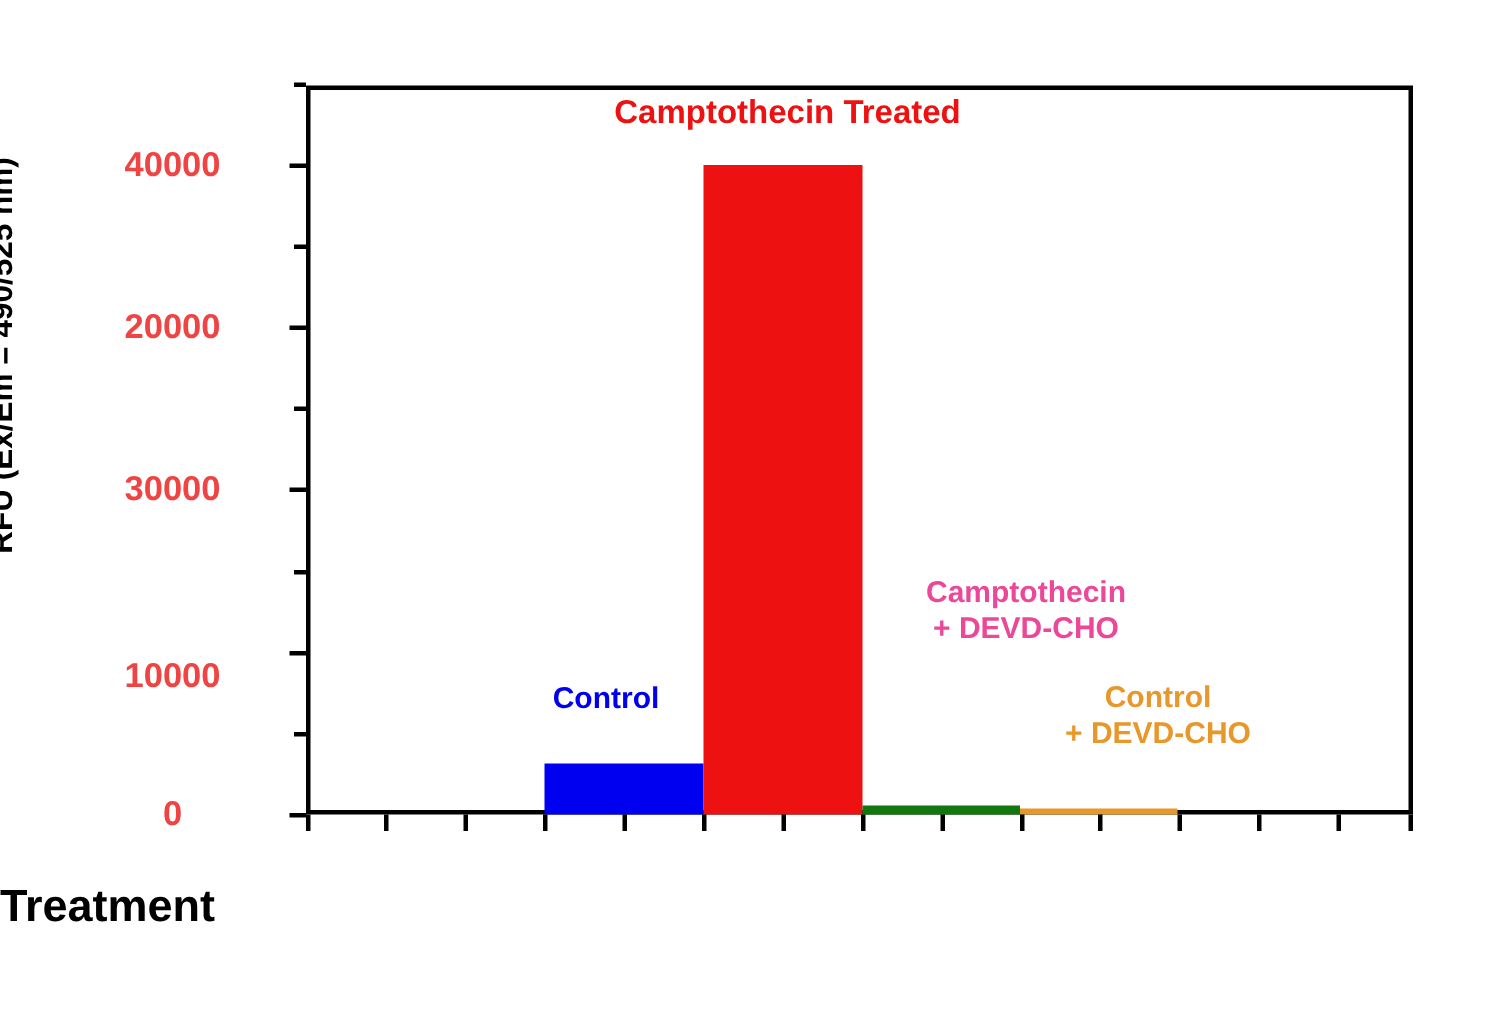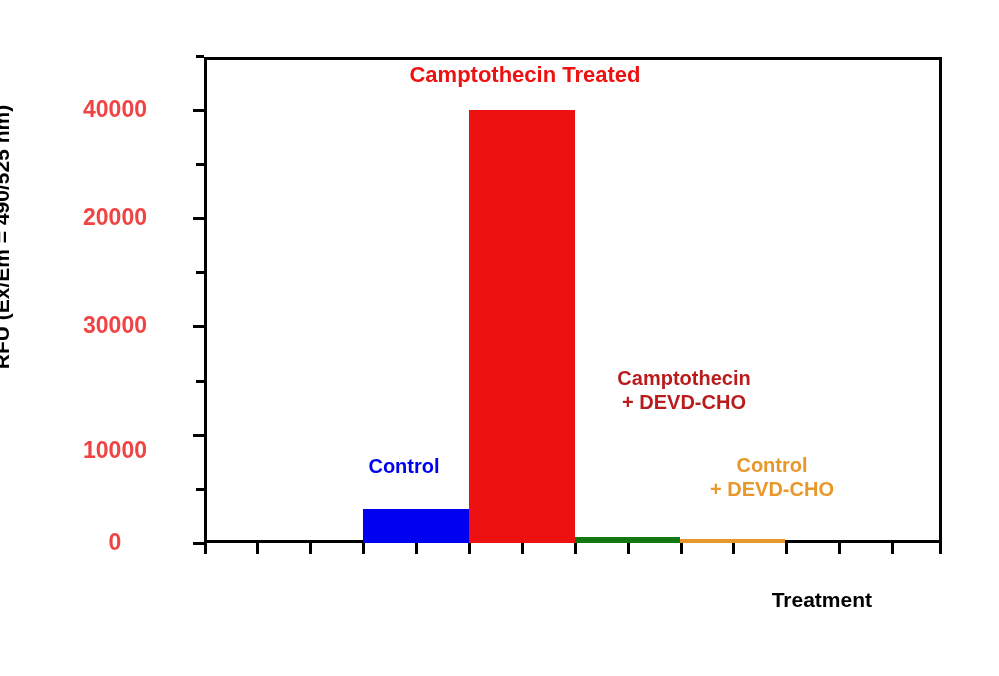--- a/index.html
+++ b/index.html
@@ -81,22 +81,22 @@
     top: 0px;
     width: 3px;
     height: 11px;
     background: #000000;
   }
   #x-axis-title {
     position: absolute;
     width: 872px;
     left: 0;
     top: 588px;
-    text-align: right;
-    font-size: 21px;
+    text-align: left;
+    font-size: 30px;
     font-weight: bold;
     color: #000000;
   }
 
   
   .bar {
     position: absolute;
   }
 
   
@@ -157,21 +157,21 @@
   <div class="x-minor-tick" style="left:732px; top:543px;"></div>
   <div class="x-minor-tick" style="left:785px; top:543px;"></div>
   <div class="x-minor-tick" style="left:838px; top:543px;"></div>
   <div class="x-minor-tick" style="left:891px; top:543px;"></div>
   <div class="x-minor-tick" style="left:939px; top:543px;"></div>
 
   <div class="series-label" style="left:286px; top:455px; width:236px; color:#0000f0;">Control</div>
 
   <div class="series-label" style="left:330px; top:62px; width:390px; font-size:22px; color:#ee1111;">Camptothecin Treated</div>
 
-  <div class="series-label" style="left:579px; top:367px; width:210px; color:#b91c1c;">Camptothecin
+  <div class="series-label" style="left:579px; top:384px; width:210px; color:#ec4899;">Camptothecin
 + DEVD-CHO</div>
 
   <div class="series-label" style="left:672px; top:454px; width:200px; color:#e8972b;">Control
 + DEVD-CHO</div>
 
   <div id="x-axis-title">Treatment</div>
 
 </div>
 
 </body></html>

